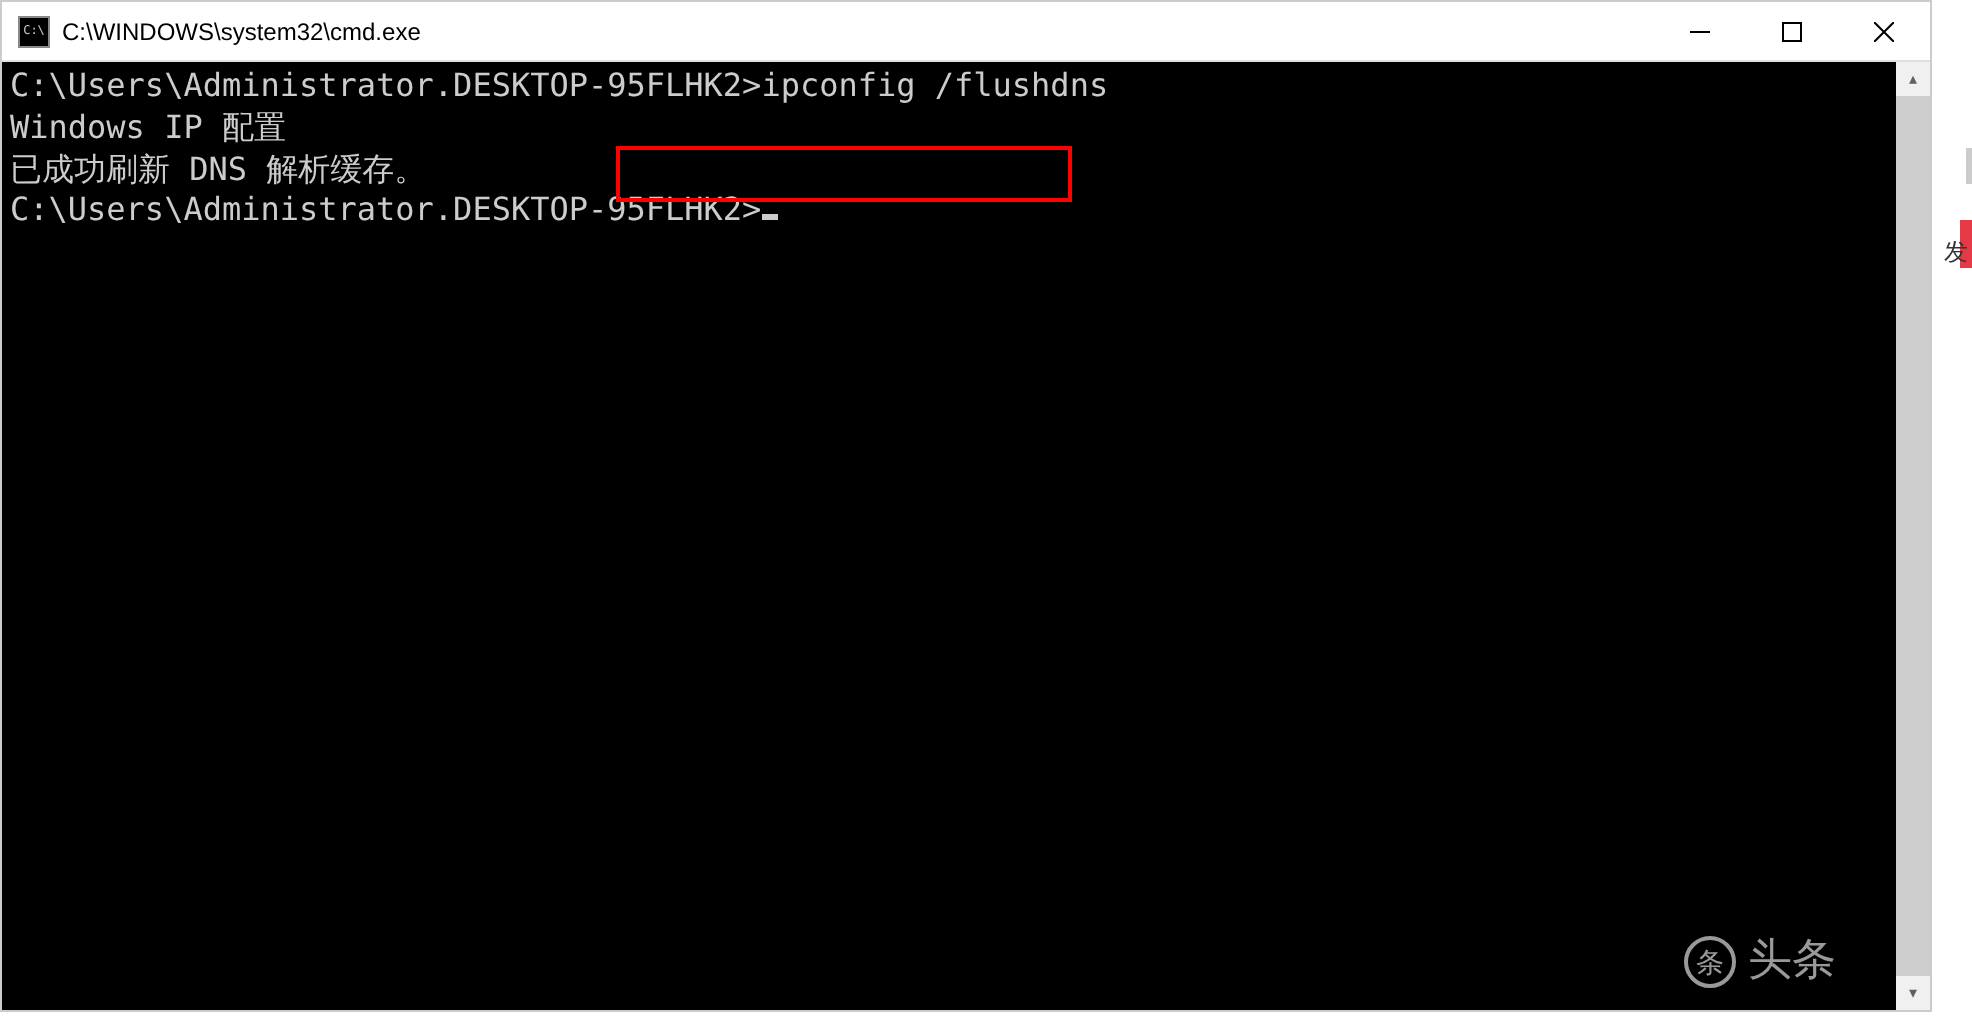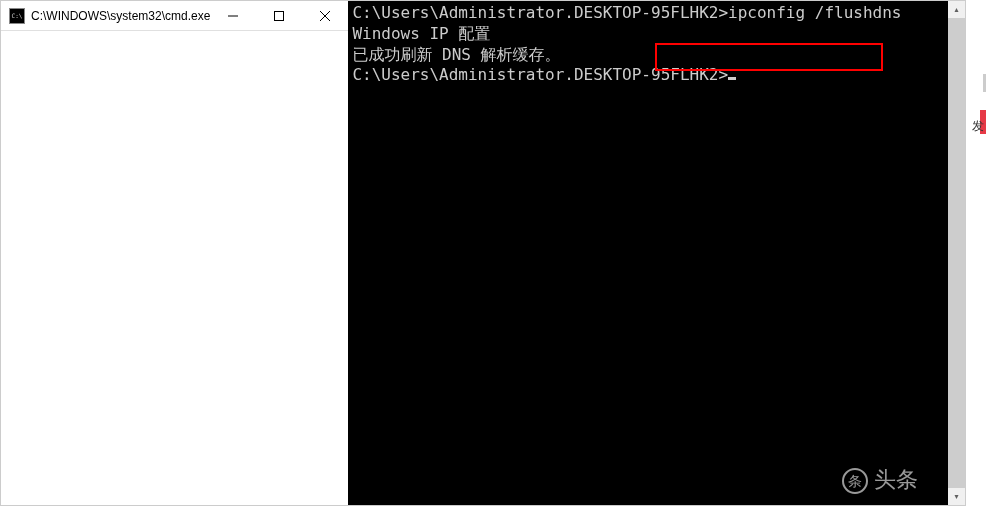--- a/index.html
+++ b/index.html
@@ -17,21 +17,21 @@
     }
     .window {
       position: absolute;
       top: 0;
       left: 0;
       width: 966px;
       height: 506px;
       border: 1px solid #cccccc;
       background: #ffffff;
       display: flex;
-      flex-direction: row;
+      flex-direction: column;
     }
     .titlebar {
       height: 30px;
       background: #ffffff;
       display: flex;
       align-items: center;
       border-bottom: 1px solid #e0e0e0;
       flex-shrink: 0;
     }
     .titlebar-icon {

